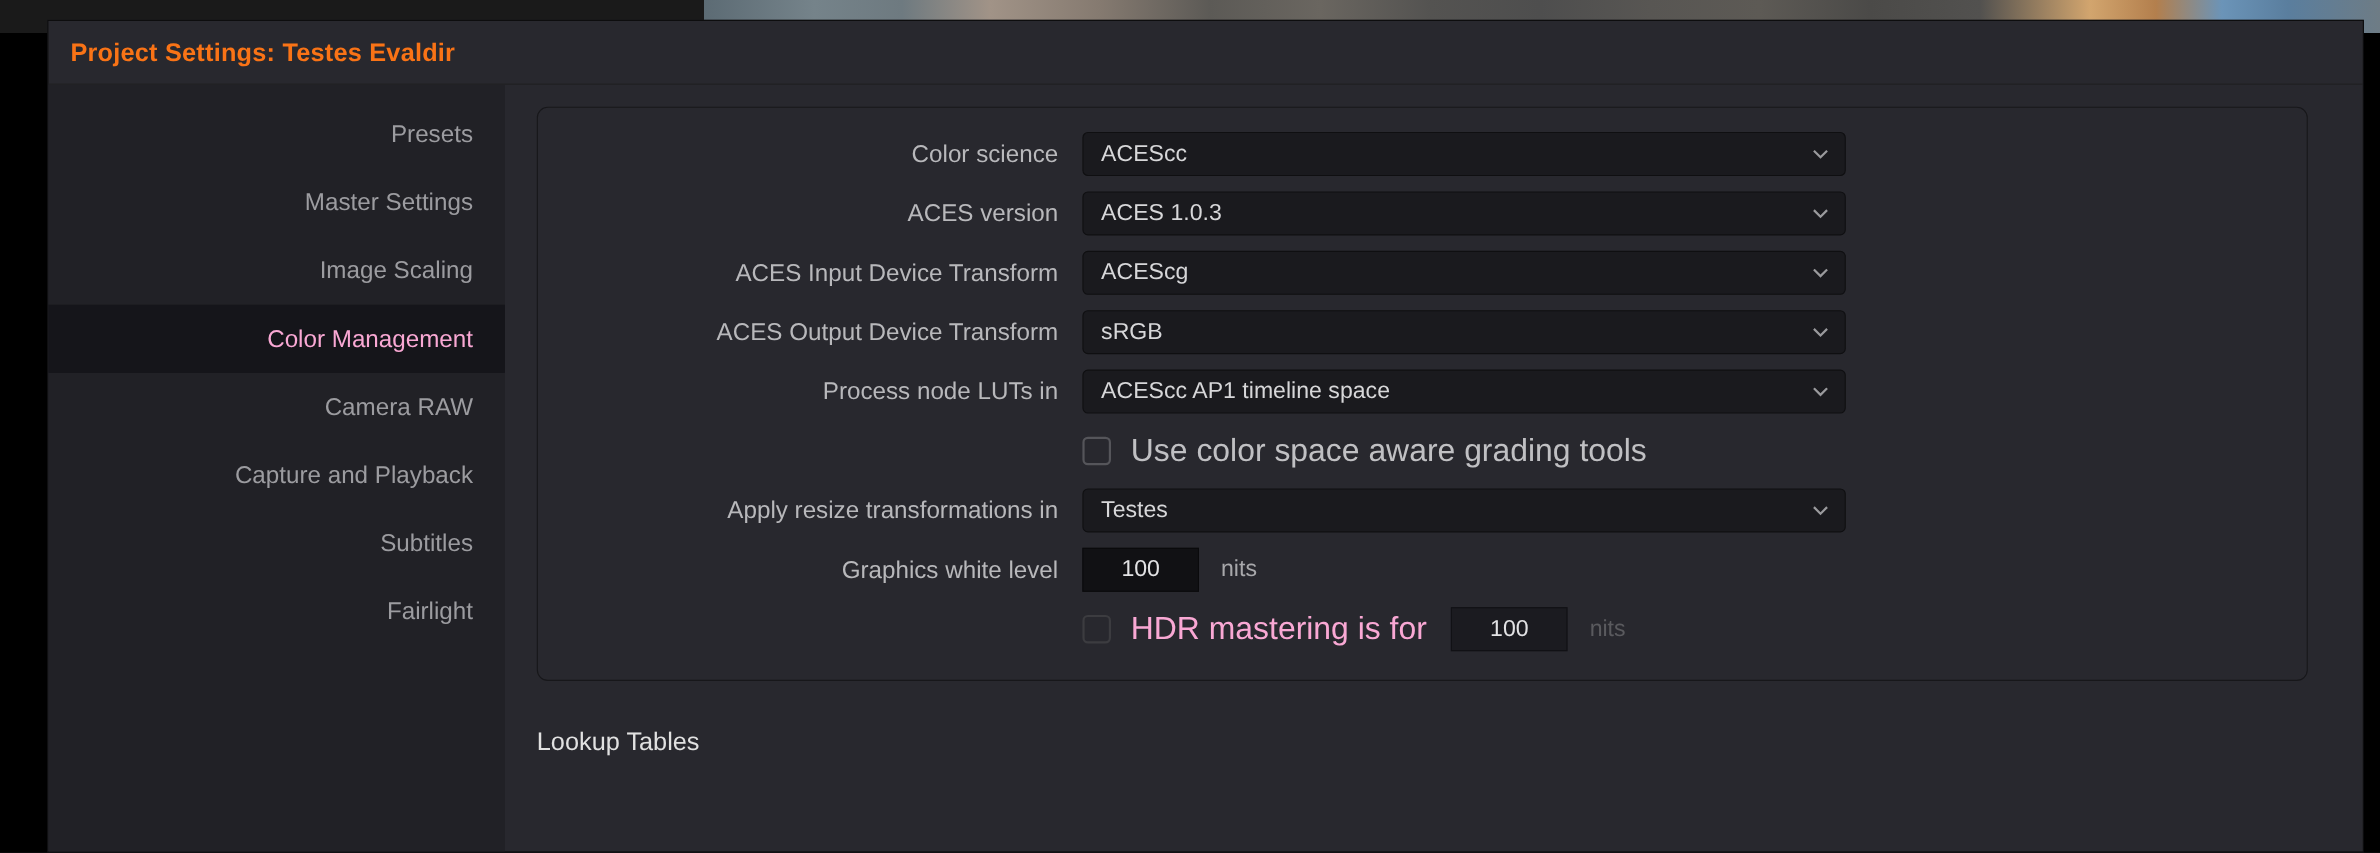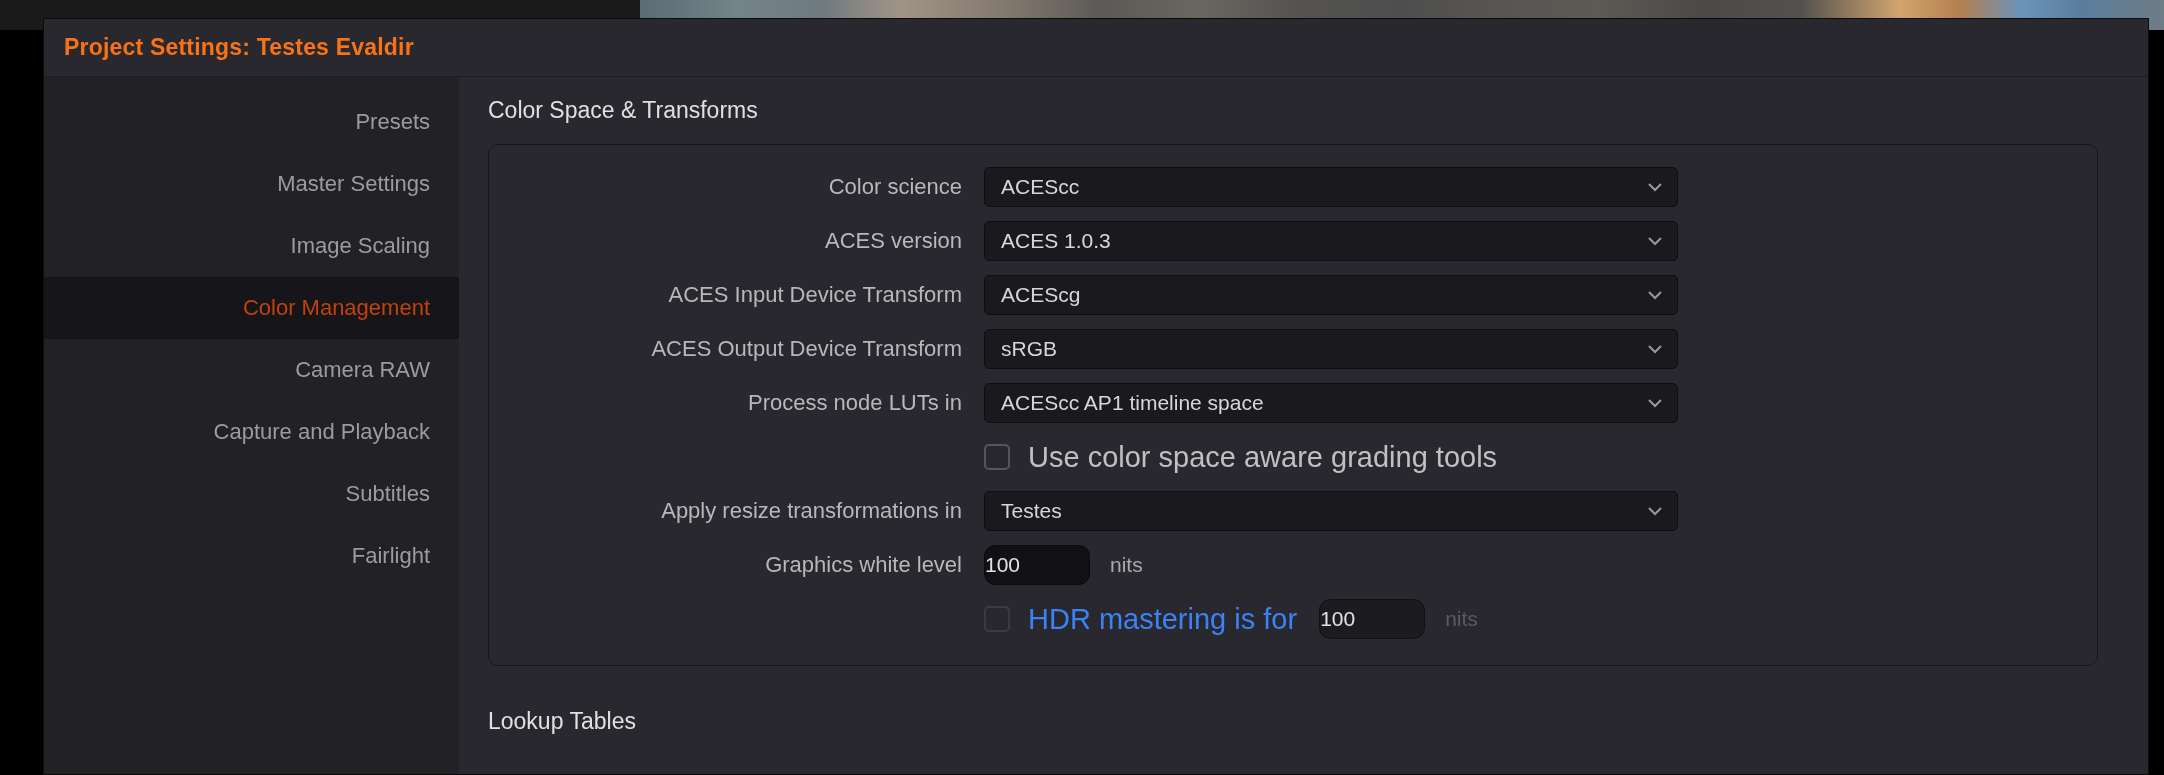--- a/index.html
+++ b/index.html
@@ -63,21 +63,21 @@
     display: flex;
     align-items: center;
     justify-content: flex-end;
     padding-right: 29px;
     font-size: 22px;
     color: #9c9ca0;
     cursor: default;
   }
   .side-item.active {
     background: #15151a;
-    color: #c2410c;
+    color: #f9a8d4;
   }
   .content {
     flex: 1;
     padding: 20px 50px 0 29px;
     overflow: hidden;
   }
   .section-title {
     font-size: 23px;
     color: #e1e1e1;
     margin-bottom: 20px;
@@ -124,24 +124,24 @@
     width: 20px; height: 20px;
     display: flex; align-items: center; justify-content: center;
   }
   .chevron svg { width: 14px; height: 9px; }
   .chevron path { stroke: #9a9a9d; stroke-width: 2; fill: none; }
   .num-input {
     width: 106px;
     height: 40px;
     background: #111114;
     border: 1px solid #0a0a0c;
-    border-radius: 11px;
+    border-radius: 0;
     color: #e2e2e4;
     font-size: 21px;
-    text-align: left;
+    text-align: center;
     outline: none;
   }
   .num-input.dim {
     background: #1b1b20;
     border-color: #111115;
   }
   .unit {
     margin-left: 20px;
     font-size: 21px;
     color: #a8a8ab;
@@ -154,21 +154,21 @@
     border-radius: 5px;
     background: transparent;
     flex: none;
   }
   .check.dim { border-color: #3c3c40; }
   .check-label {
     margin-left: 18px;
     font-size: 29px;
     color: #c0c0c3;
   }
-  .check-label.dim { color: #3b82f6; }
+  .check-label.dim { color: #f9a8d4; }
   .indented { margin-left: 455px; }
   .indented-hdr { margin-left: 455px; display:flex; align-items:center; }
   .section-title.secondary { margin-top: 42px; }
 </style>
 </head>
 <body>
 
 <div class="bg-strip"></div>
 
 <div class="dialog">
@@ -201,21 +201,20 @@
       <div class="side-item">
           <span>Subtitles</span>
         </div>
       <div class="side-item">
           <span>Fairlight</span>
         </div>
     </div>
 
     <div class="content">
 
-      <div class="section-title">Color Space &amp; Transforms</div>
 
       <div class="panel">
 
         <div class="row">
           <div class="label">Color science</div>
           <div class="select">
             <span>ACEScc</span>
             <span class="chevron">
                 <svg viewBox="0 0 14 9">
                   <path d="M1 1l6 6 6-6"></path>

